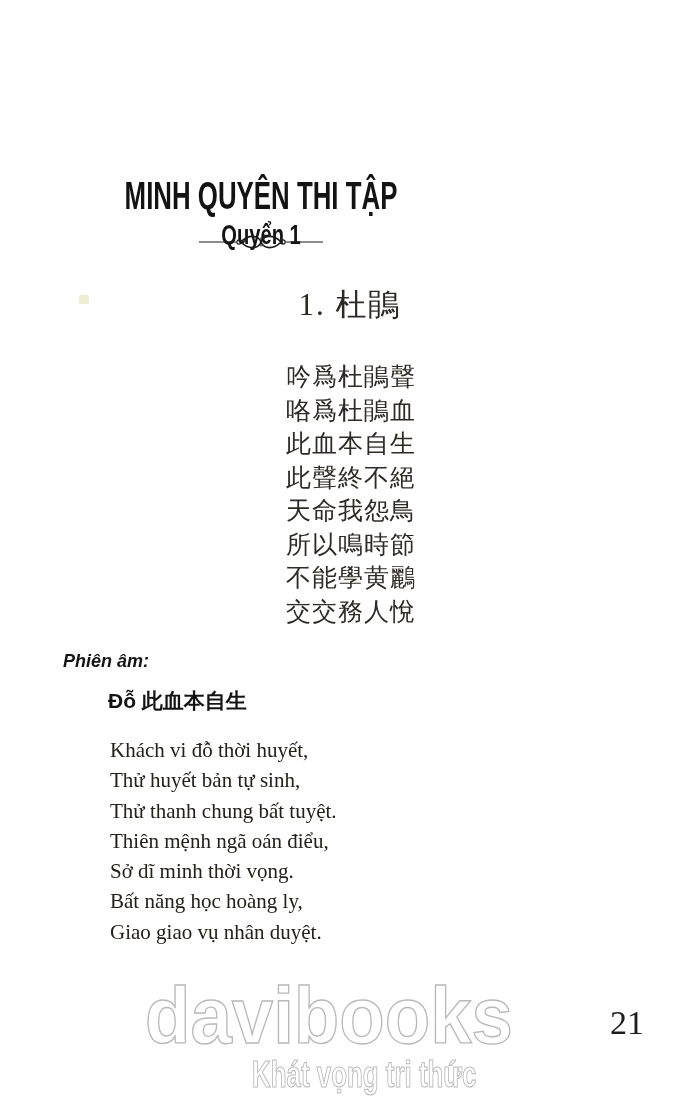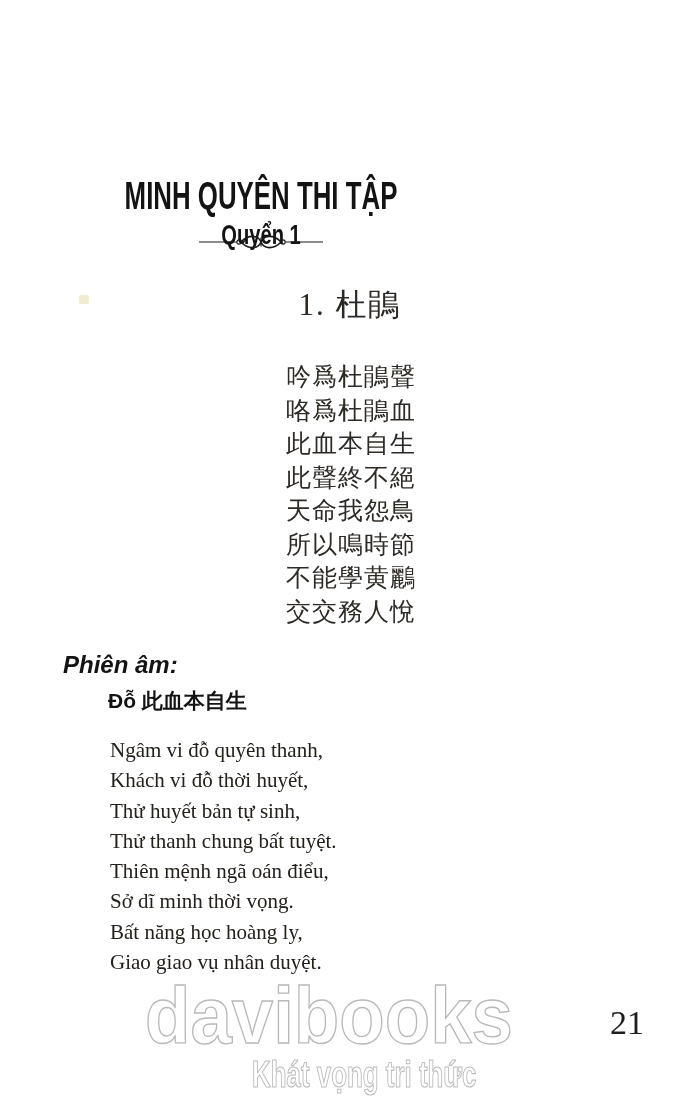--- a/index.html
+++ b/index.html
@@ -31,21 +31,21 @@
     color:#2c2824; letter-spacing:2px;
   }
   .cn-poem {
     position:absolute; top:360px; left:0; width:702px;
     text-align:center; font-size:25px; line-height:33.5px;
     color:#2e2a25; letter-spacing:1px;
   }
   .phien-am-label {
     position:absolute; top:651px; left:63px;
     font-family:"Liberation Sans","DejaVu Sans",sans-serif;
-    font-style:italic; font-weight:bold; font-size:24px; color:#141414;
+    font-style:italic; font-weight:bold; font-size:18px; color:#141414;
   }
   .poem-title {
     position:absolute; top:687px; left:108px;
     font-family:"Liberation Sans","DejaVu Sans",sans-serif;
     font-weight:bold; font-size:21px; color:#131313;
   }
   .vn-poem {
     position:absolute; top:735px; left:110px;
     font-size:21px; line-height:30.3px; color:#24201a;
   }
@@ -107,21 +107,20 @@
     <div>所以鳴時節</div>
     <div>不能學黄鸝</div>
     <div>交交務人悅</div>
   </div>
 
   <div class="phien-am-label">Phiên âm:</div>
 
   <div class="poem-title">Đỗ 此血本自生</div>
 
   <div class="vn-poem">
-    <div>Ngâm vi đỗ quyên thanh,</div>
     <div>Khách vi đỗ thời huyết,</div>
     <div>Thử huyết bản tự sinh,</div>
     <div>Thử thanh chung bất tuyệt.</div>
     <div>Thiên mệnh ngã oán điểu,</div>
     <div>Sở dĩ minh thời vọng.</div>
     <div>Bất năng học hoàng ly,</div>
     <div>Giao giao vụ nhân duyệt.</div>
   </div>
 
   <div class="wm-brand">davibooks</div>

